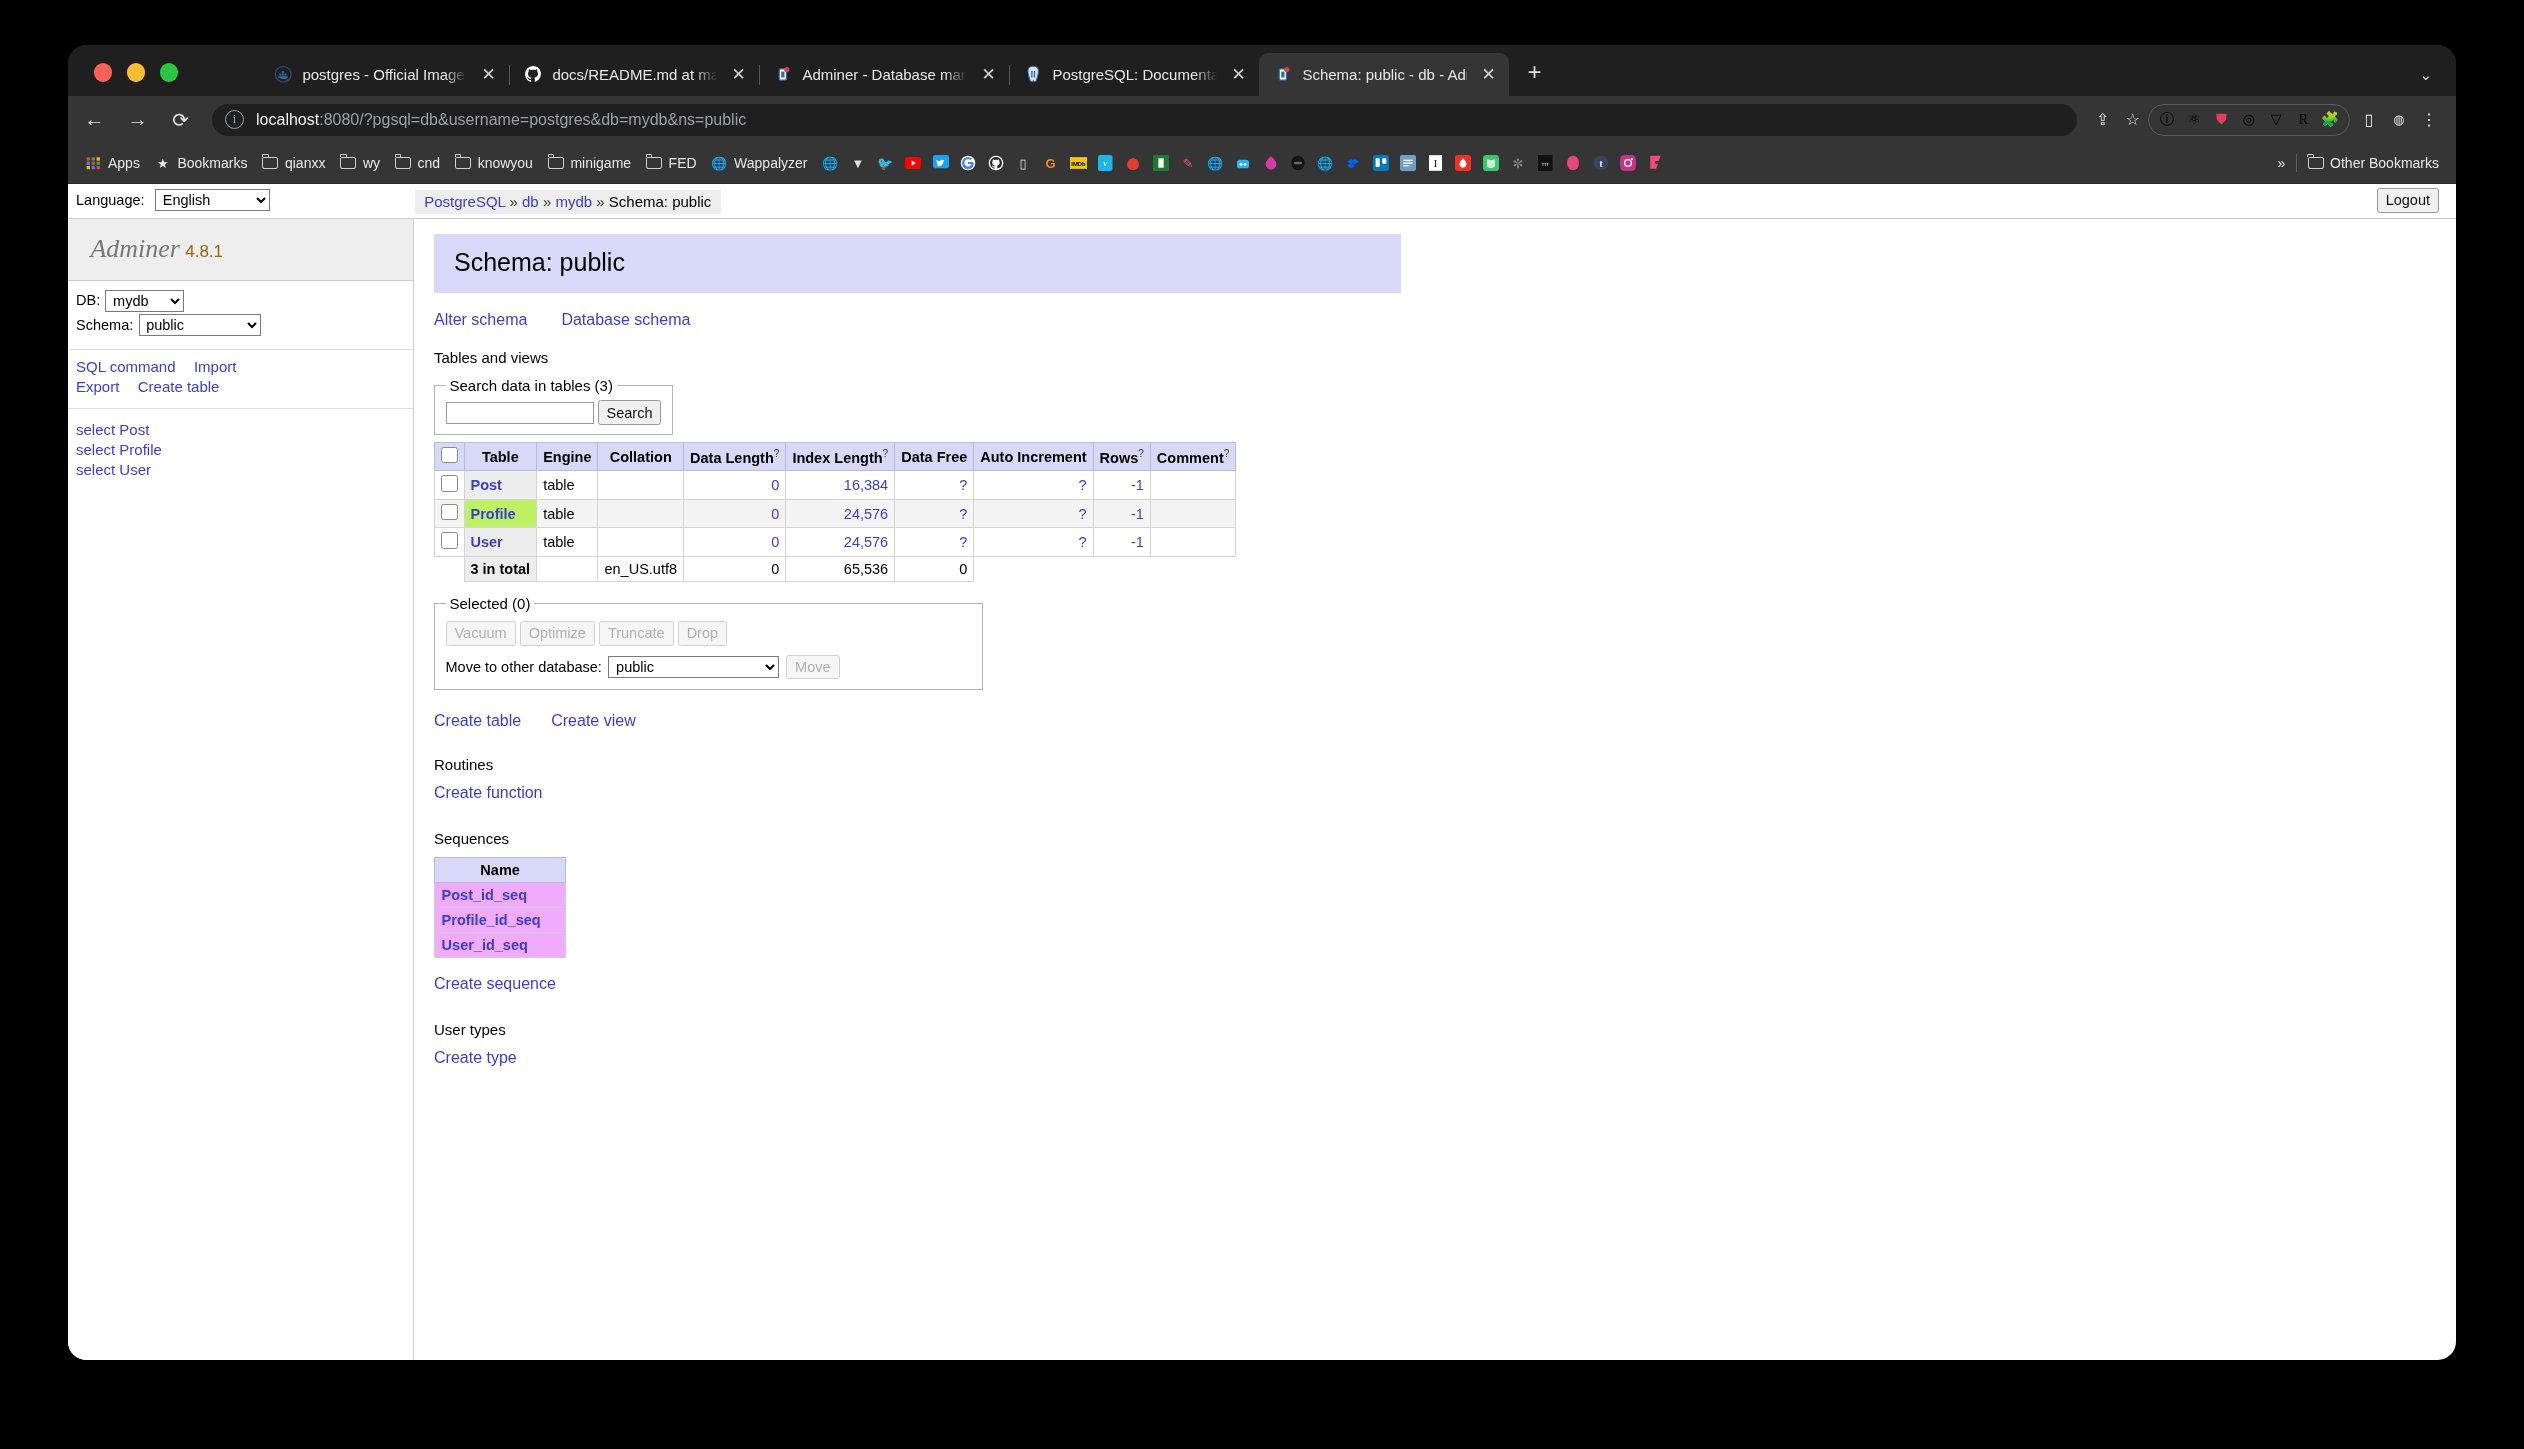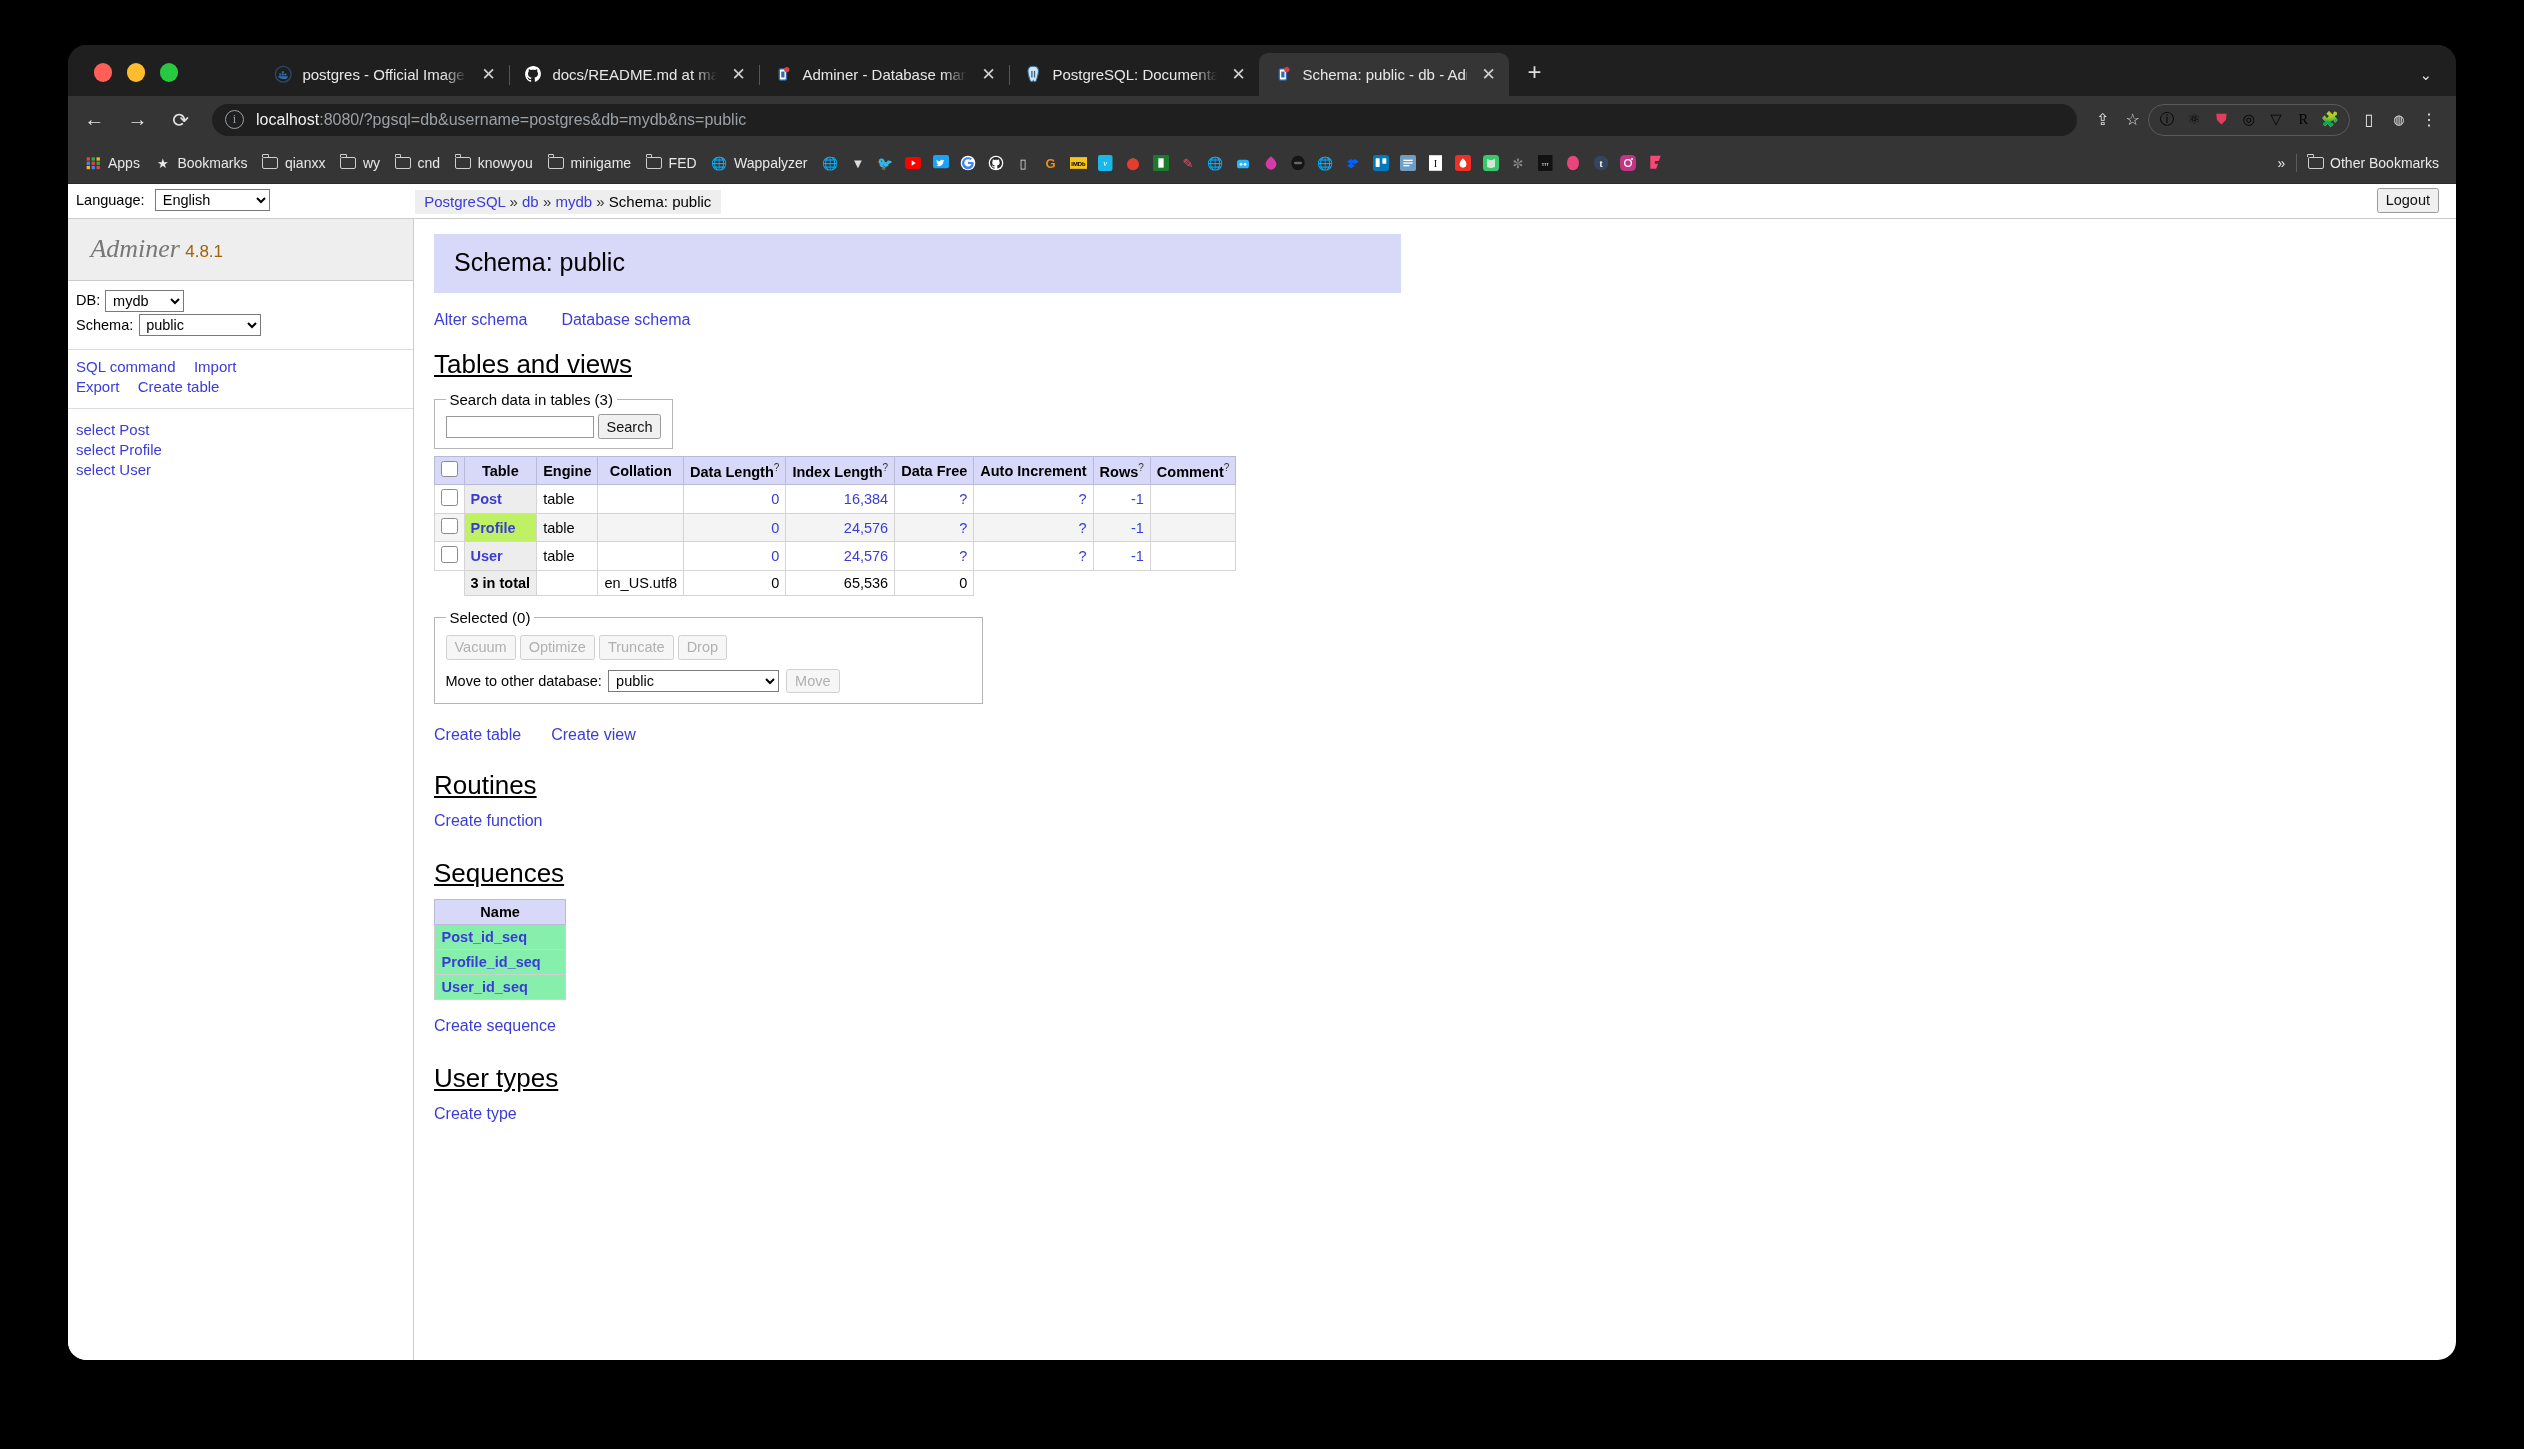--- a/index.html
+++ b/index.html
@@ -87,42 +87,42 @@
   #acts .line{margin-bottom:3.3px;}
   #acts a{margin-right:18.4px;}
   #tablinks{padding:12px 0 0 8px;}
   #tablinks a{display:block;margin-bottom:3.3px;}
   
   #content{position:absolute;left:346px;top:35px;right:0;bottom:0;overflow:hidden;padding:0 0 0 0;}
   #h1{background:#d8d8f8;margin:14.5px 20px 0 20px;padding:14.5px 0 16px 20px;font-size:25px;font-weight:normal;width:967px;box-sizing:border-box;}
   #content-inner{padding:0 0 0 20px;}
   .toplinks{margin:18.4px 0 0 0;}
   .toplinks a{color:#3b3bd8;text-decoration:none;font-size:16px;margin-right:30px;}
-  h3.sec{font-size:26px;font-weight:normal;margin:20px 0 10.5px 0;text-decoration:underline;}
+  h3.sec{font-size:15px;font-weight:normal;margin:20px 0 10.5px 0;}
   fieldset{display:inline-block;border:0.7px solid #b5b5b5;padding:6.6px 10.5px 9.2px 10.5px;margin:0;}
   legend{font-size:15px;padding:0 4px;}
   input[type=text]{font-family:"Liberation Sans",sans-serif;font-size:14.5px;height:22.4px;border:0.7px solid #999;padding:0 4px;box-sizing:border-box;}
   button, .btn{font-family:"Liberation Sans",sans-serif;font-size:14.5px;background:#f0f0f0;border:0.7px solid #9a9a9a;border-radius:2.6px;padding:3.3px 8px;color:#111;}
   .btn.disabled{color:#b0b0b0;border-color:#d0d0d0;background:#f6f6f6;}
   select{font-family:"Liberation Sans",sans-serif;font-size:14.5px;height:22.4px;border:0.7px solid #7a7a7a;background:#fff;padding:0 2.6px;}
   
   table.grid{border-collapse:collapse;margin-top:6.6px;padding-left:36px;}
   table.grid th{background:#d8d8f8;border:0.7px solid #b9b9d8;font-size:14.5px;font-weight:bold;padding:4px 6px;white-space:nowrap;}
   table.grid td{border:0.7px solid #d4d4d4;font-size:14.5px;padding:4px 6px;background:#fff;}
   table.grid tr.alt td{background:#f4f4f4;}
   table.grid td.num{text-align:right;}
   table.grid td.lnk a{color:#3b3bd8;text-decoration:none;font-weight:bold;}
   table.grid td.name{background:#ededed;font-weight:bold;}
   table.grid tr.alt td.name{background:#bef264;}
   table.grid .hint{font-size:10px;vertical-align:super;color:#333;font-weight:normal;}
   table.grid td.blue{color:#3b3bd8;}
   .chk{width:14.5px;height:14.5px;border:0.7px solid #8a8a8a;border-radius:2.6px;background:#fff;display:inline-block;}
   table.seq{border-collapse:collapse;margin-top:6.6px;}
   table.seq th{background:#d8d8f8;border:0.7px solid #b9b9d8;font-size:14.5px;padding:4px 6.6px;}
-  table.seq td{border:0.7px solid #cfcfcf;background:#86efac;font-size:14.5px;padding:4px 6.6px;}
+  table.seq td{border:0.7px solid #cfcfcf;background:#f0abfc;font-size:14.5px;padding:4px 6.6px;}
   table.seq td a{color:#3b3bd8;text-decoration:none;font-weight:bold;}
   .blocklinks a{color:#3b3bd8;text-decoration:none;font-size:16px;margin-right:26px;display:inline-block;}
   .spacer20{height:13px;}
 </style>
 </head>
 <body>
 
 <div id="window">
 
   <div id="tabstrip">

